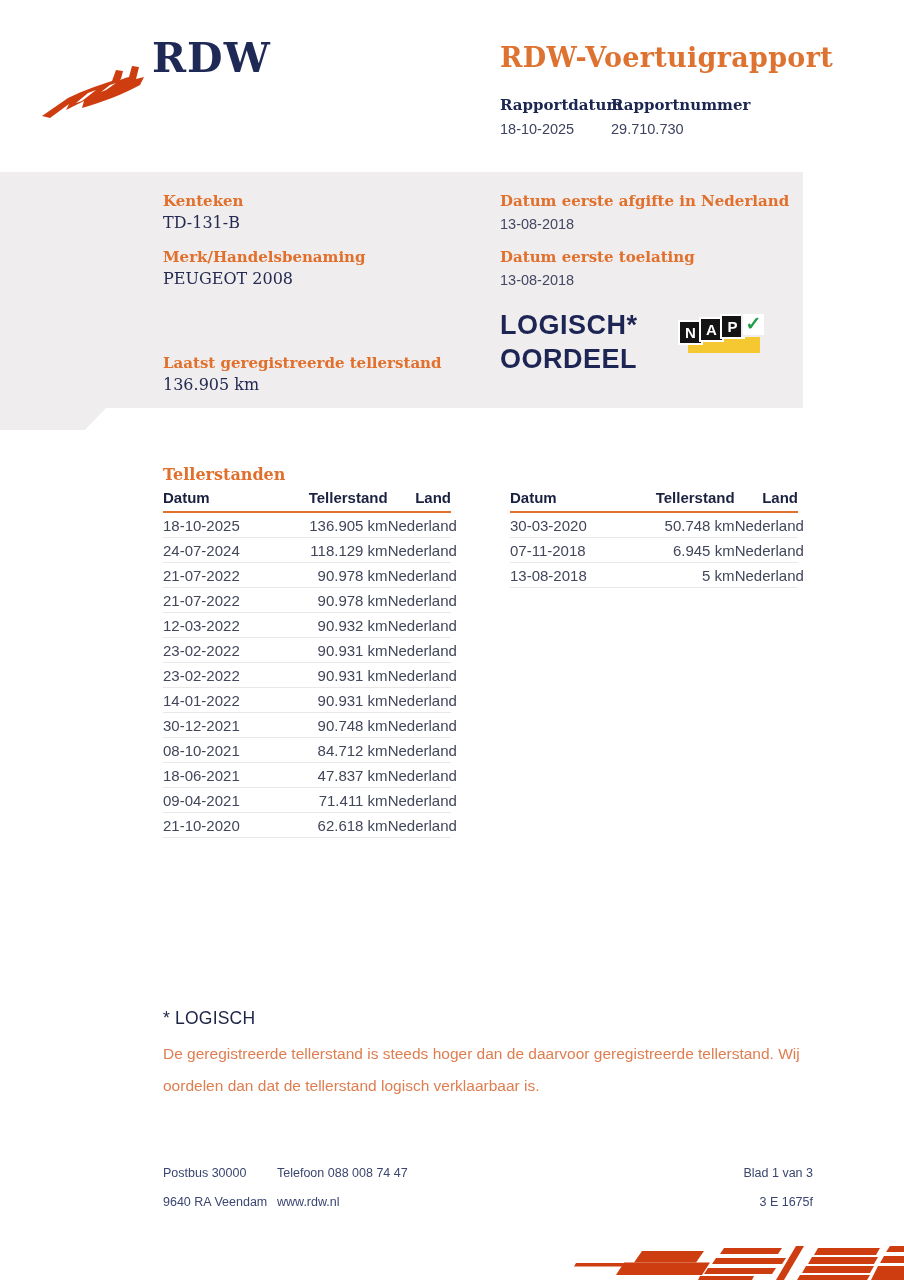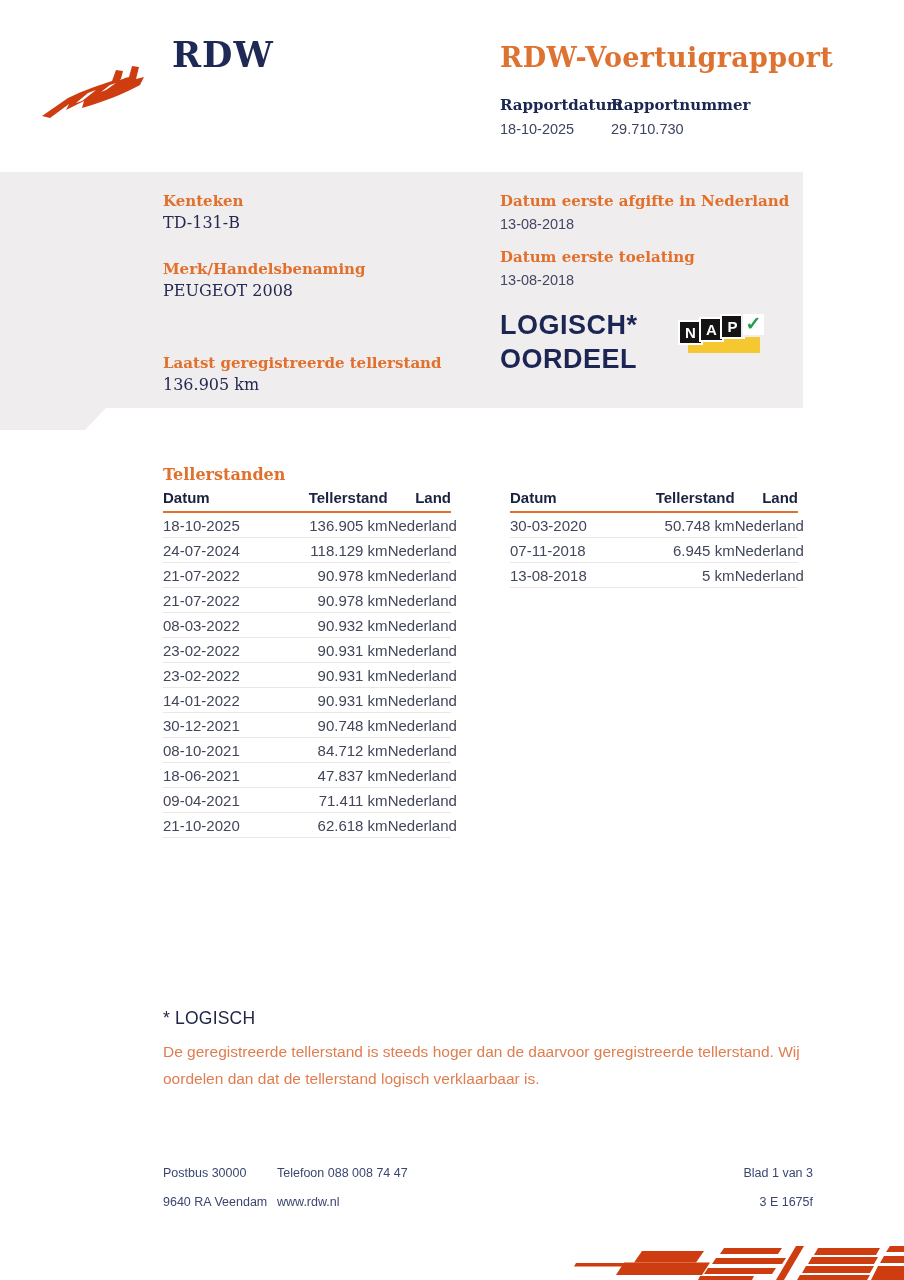--- a/index.html
+++ b/index.html
@@ -5,23 +5,23 @@
   html,body{margin:0;padding:0;}
   body{
     width:904px;height:1280px;position:relative;overflow:hidden;
     background:#ffffff;font-family:"Liberation Sans",sans-serif;
     -webkit-font-smoothing:antialiased;
   }
 
   
   .logo-wing{position:absolute;left:36px;top:48px;width:112px;height:76px;}
   .brand-word{
-    position:absolute;left:172px;top:34px;
-    font-family:"DejaVu Serif","Liberation Serif",serif;
-    font-weight:700;font-size:35px;color:#1e2a55;letter-spacing:1px;
+    position:absolute;left:152px;top:34px;
+    font-family:"DejaVu Serif","Liberation Serif",serif;
+    font-weight:700;font-size:41px;color:#1e2a55;letter-spacing:1px;
   }
   .doc-title{
     position:absolute;left:500px;top:42px;
     font-family:"DejaVu Serif","Liberation Serif",serif;
     font-weight:700;font-size:27px;color:#de7231;letter-spacing:.3px;
   }
   .meta{position:absolute;left:500px;top:96px;width:330px;}
   .meta .mrow{display:flex;}
   .meta .mcol1{width:111px;}
   .meta .mlabel{
@@ -78,21 +78,21 @@
   table.odo th.num,table.odo td.num{text-align:right;}
   table.odo col.c1{width:44%;}table.odo col.c2{width:34%;}table.odo col.c3{width:22%;}
   table.odo td{
     font-size:15px;color:#42465a;padding:4px 0 3px 0;
     border-bottom:1px solid #eae7e7;white-space:nowrap;
   }
 
   
   .footnote{position:absolute;left:163px;top:1008px;width:660px;}
   .footnote-title{font-weight:400;font-size:17.5px;color:#1d2444;letter-spacing:.2px;}
-  .footnote-body{margin-top:9px;font-size:15.5px;line-height:27px;color:#de7e50;}
+  .footnote-body{margin-top:9px;font-size:15.5px;line-height:32px;color:#de7e50;}
 
   
   .footer{position:absolute;left:0;top:1166px;width:904px;font-size:12.5px;color:#3a4670;}
   .footer .f1{position:absolute;left:163px;}
   .footer .f2{position:absolute;left:277px;}
   .footer .f3{position:absolute;right:91px;text-align:right;}
   .footer .line2{margin-top:4px;}
 
   
   .motif{position:absolute;right:0;bottom:0;width:392px;height:46px;}
@@ -119,21 +119,21 @@
     <div class="mcol1 mvalue">18-10-2025</div>
     <div class="mvalue">29.710.730</div>
   </div>
 </div>
 
 <div class="panel">
   <div class="fld" style="left:163px;top:20px;">
     <div class="fld-label">Kenteken</div>
     <div class="fld-value-lg">TD-131-B</div>
   </div>
-  <div class="fld" style="left:163px;top:88px;">
+  <div class="fld" style="left:163px;top:76px;">
     <div class="fld-label">Merk/Handelsbenaming</div>
     <div class="fld-value-lg">PEUGEOT 2008</div>
   </div>
   <div class="fld" style="left:163px;top:182px;">
     <div class="fld-label">Laatst geregistreerde tellerstand</div>
     <div class="fld-value-lg">136.905 km</div>
   </div>
 
   <div class="fld" style="left:500px;top:20px;">
     <div class="fld-label">Datum eerste afgifte in Nederland</div>
@@ -189,21 +189,21 @@
         <td>21-07-2022</td>
         <td class="num">90.978 km</td>
         <td class="num">Nederland</td>
       </tr>
       <tr>
         <td>21-07-2022</td>
         <td class="num">90.978 km</td>
         <td class="num">Nederland</td>
       </tr>
       <tr>
-        <td>08-03-2022</td>
+        <td>12-03-2022</td>
         <td class="num">90.932 km</td>
         <td class="num">Nederland</td>
       </tr>
       <tr>
         <td>23-02-2022</td>
         <td class="num">90.931 km</td>
         <td class="num">Nederland</td>
       </tr>
       <tr>
         <td>23-02-2022</td>

